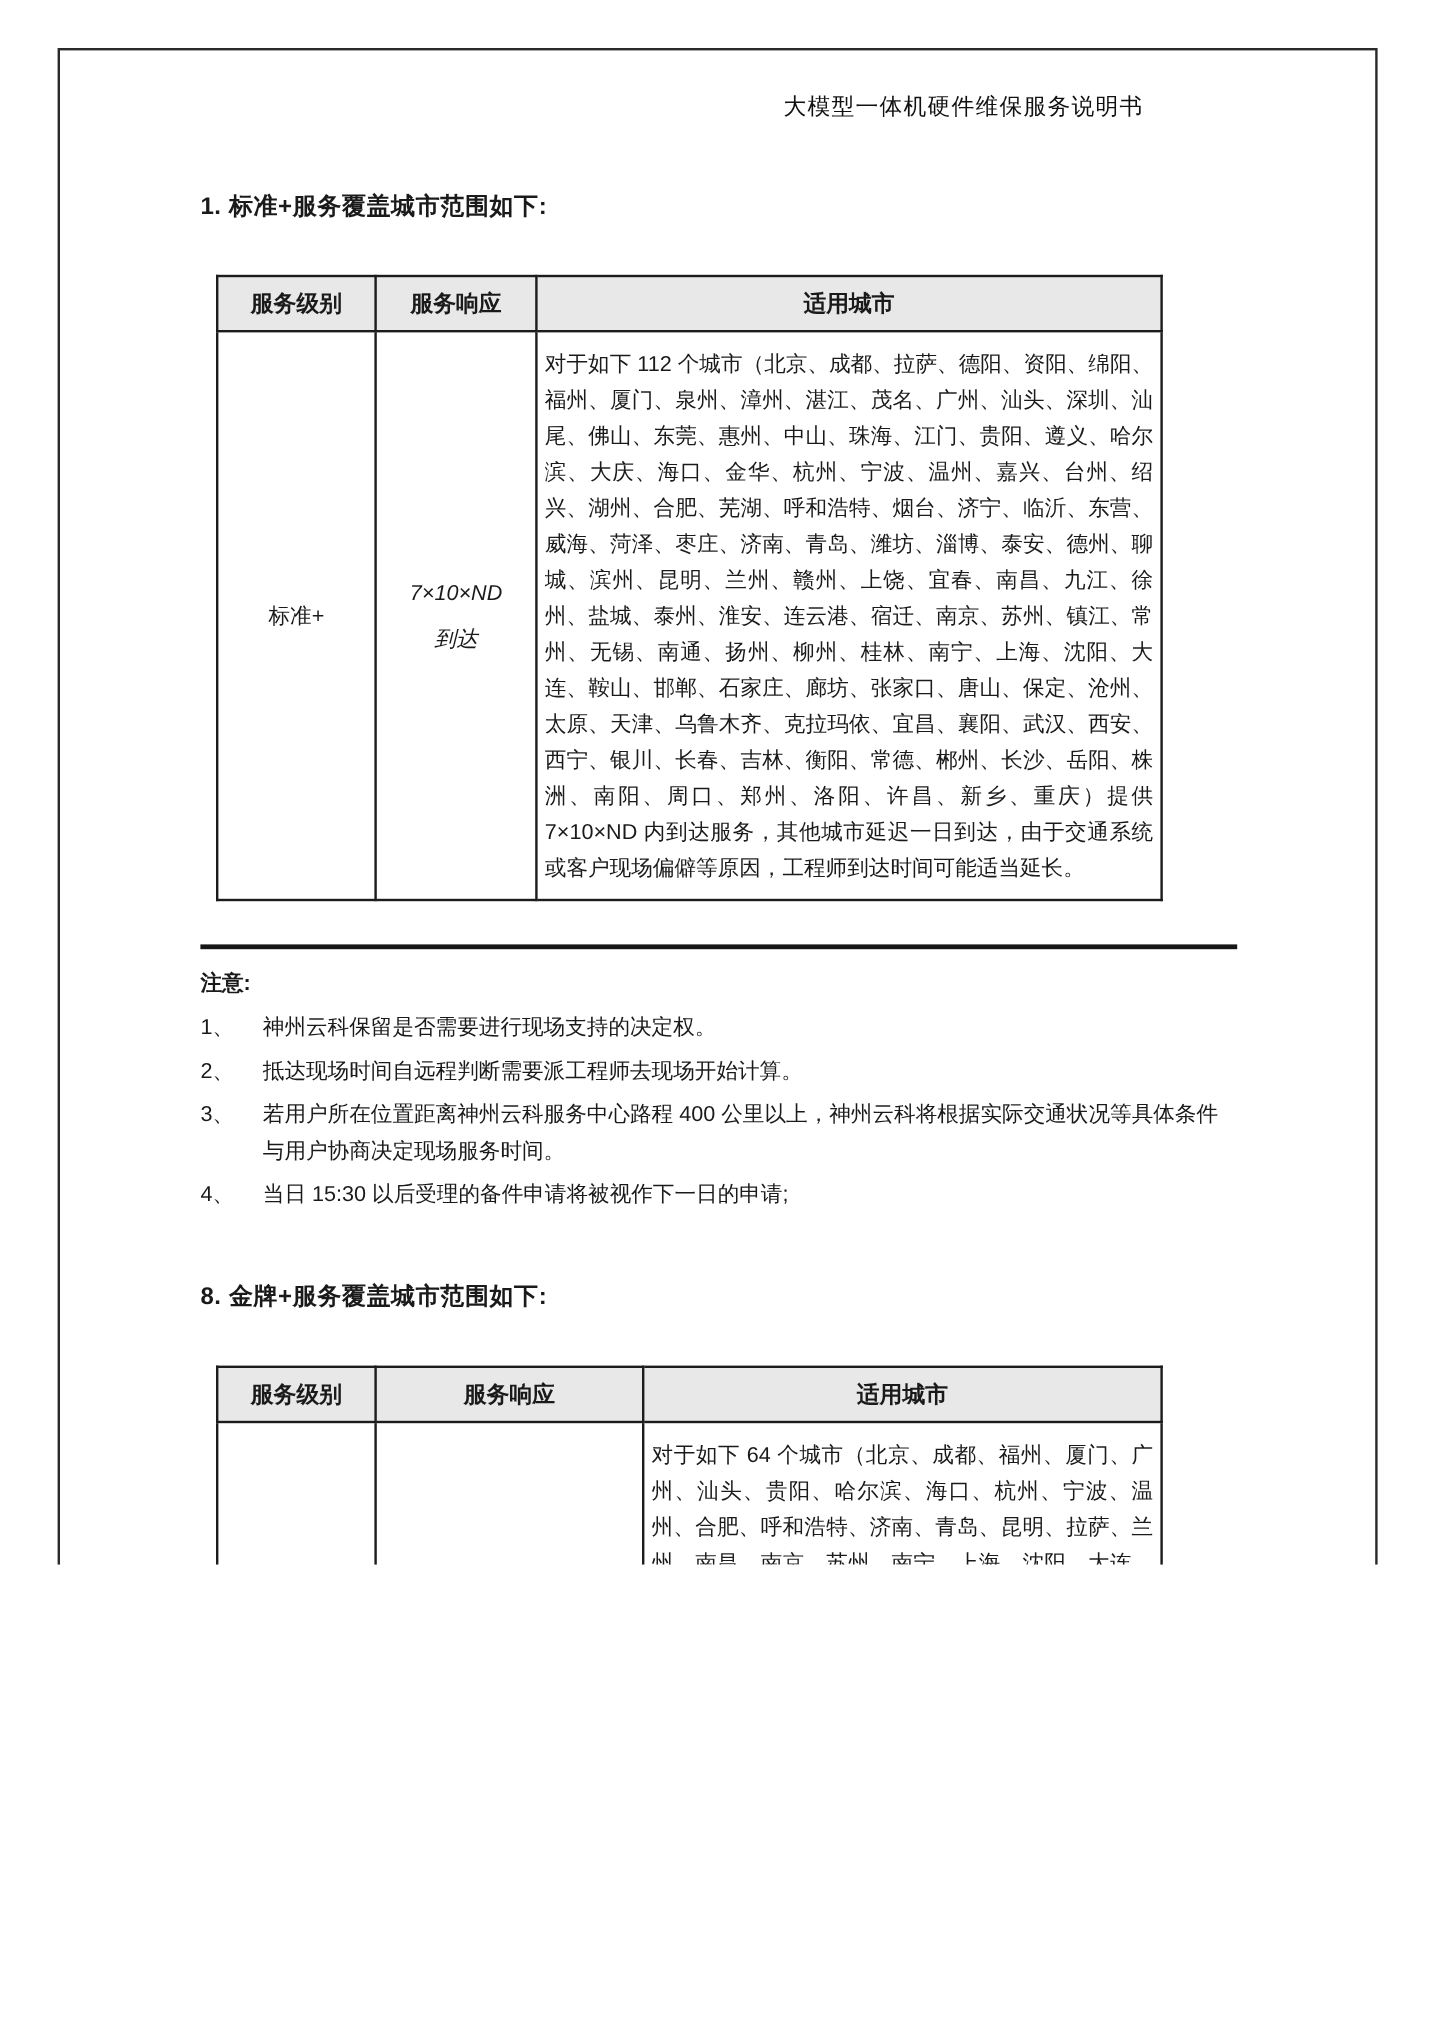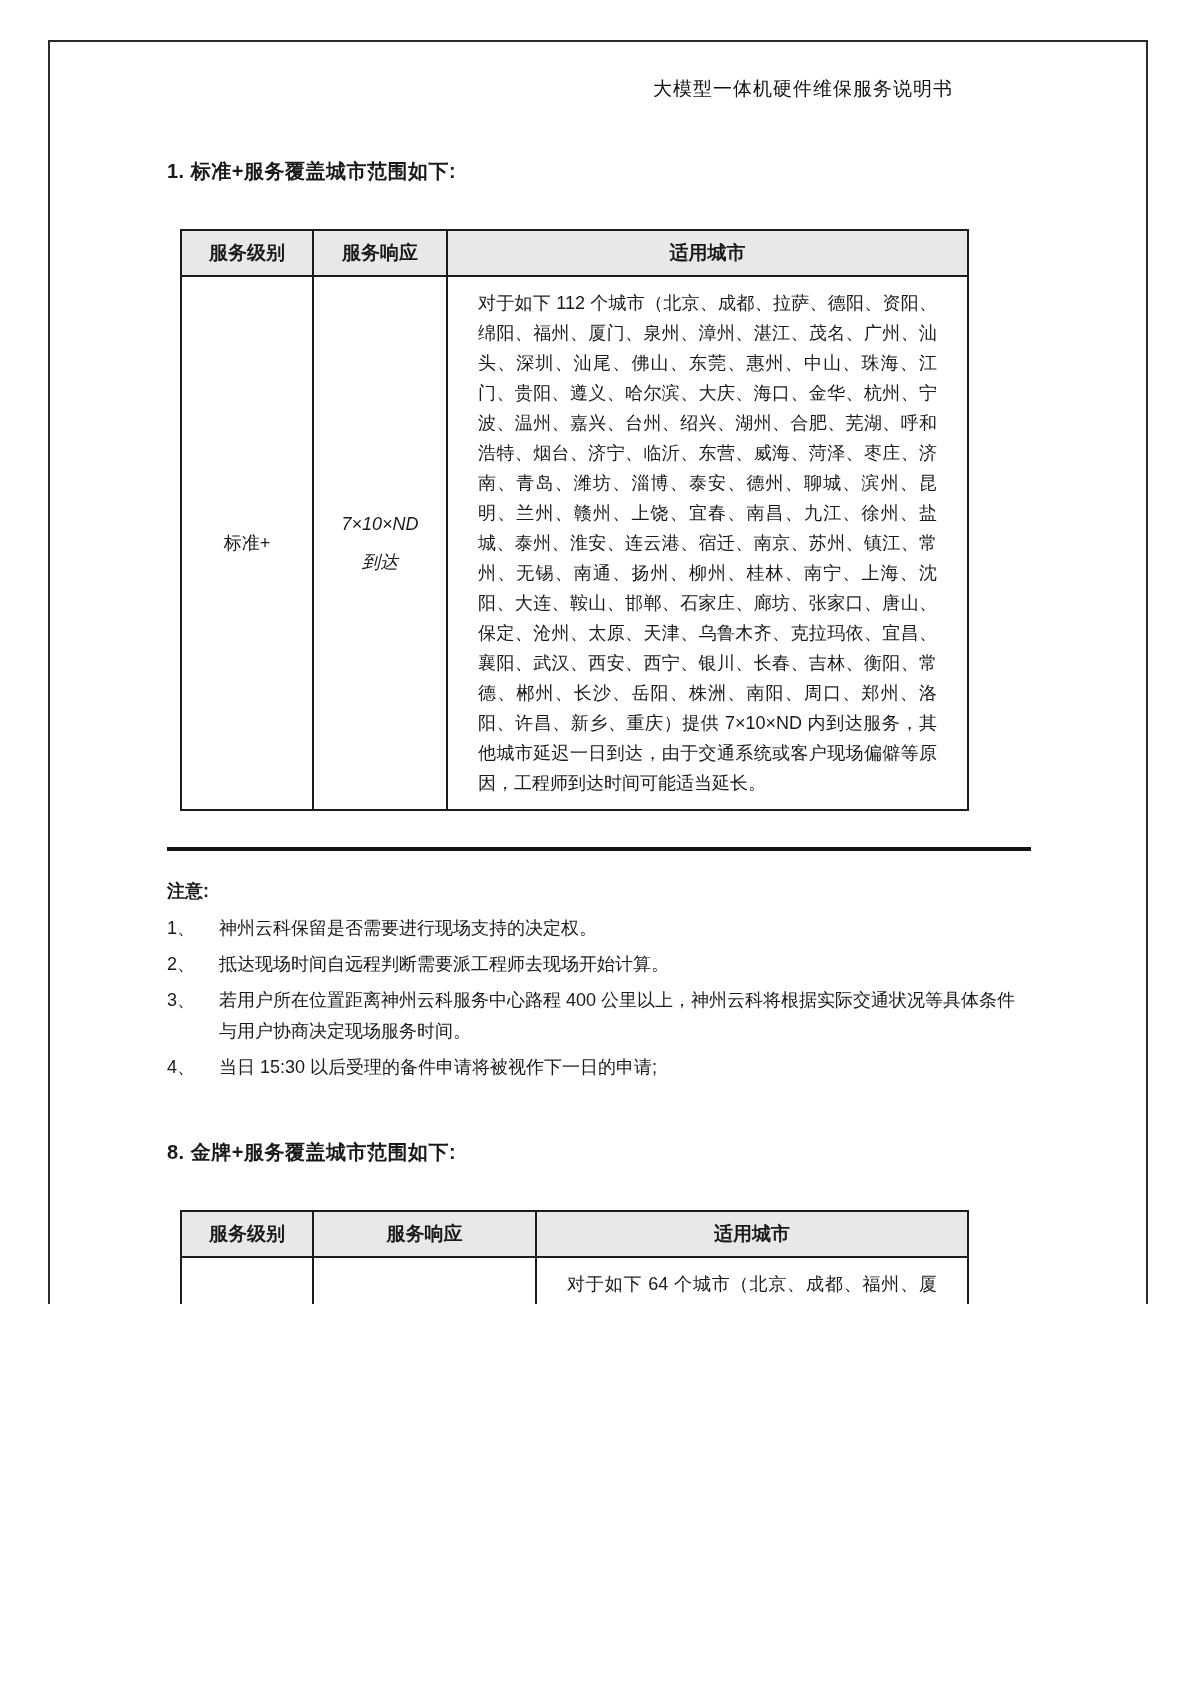--- a/index.html
+++ b/index.html
@@ -27,32 +27,32 @@
   table.svc th,table.svc td{border:2px solid #1c1c1c;box-sizing:border-box;margin-left:20px;}
   table.svc th{
     background:#e8e8e8;height:46px;font-size:19px;font-weight:bold;
     text-align:center;padding:0 4px;
   }
   td.cell-level{text-align:center;font-size:18px;vertical-align:middle;}
   td.cell-response{text-align:center;font-size:18px;vertical-align:middle;padding:8px 10px;}
   td.cell-response .resp-line{line-height:38px;font-style:italic;}
   td.cell-response .resp-para{line-height:34px;margin:14px 0;}
   td.cell-cities{
-    font-size:18px;line-height:30px;padding:11px 30px;
+    font-size:18px;line-height:30px;padding:11px 6px;
     text-align:justify;text-justify:inter-ideograph;vertical-align:top;
   }
   .t1-body{height:420px;}
   .t2-body{height:330px;}
   .col-level{width:132px;}
   .t1 .col-resp{width:134px;}
   .t1 .col-cities{width:521px;}
   .t2 .col-resp{width:223px;}
   .t2 .col-cities{width:432px;}
   .divider{height:4px;background:#161616;margin-top:36px;}
-  .notes-label{font-size:18px;font-weight:bold;margin-top:28px;}
+  .notes-label{font-size:18px;font-weight:bold;margin-top:16px;}
   .notes-list{margin-top:10px;}
   .note-item{display:flex;font-size:18px;line-height:31px;margin-bottom:5px;}
   .note-num{flex:0 0 52px;}
   .note-text{flex:1;}
   .footer{
     position:absolute;left:0;right:0;top:1520px;text-align:center;
     font-family:"Liberation Serif","DejaVu Serif",serif;
     font-size:17px;font-weight:bold;color:#0c4a6e;
   }
   .footer .sep{margin:0 8px;font-weight:normal;}

